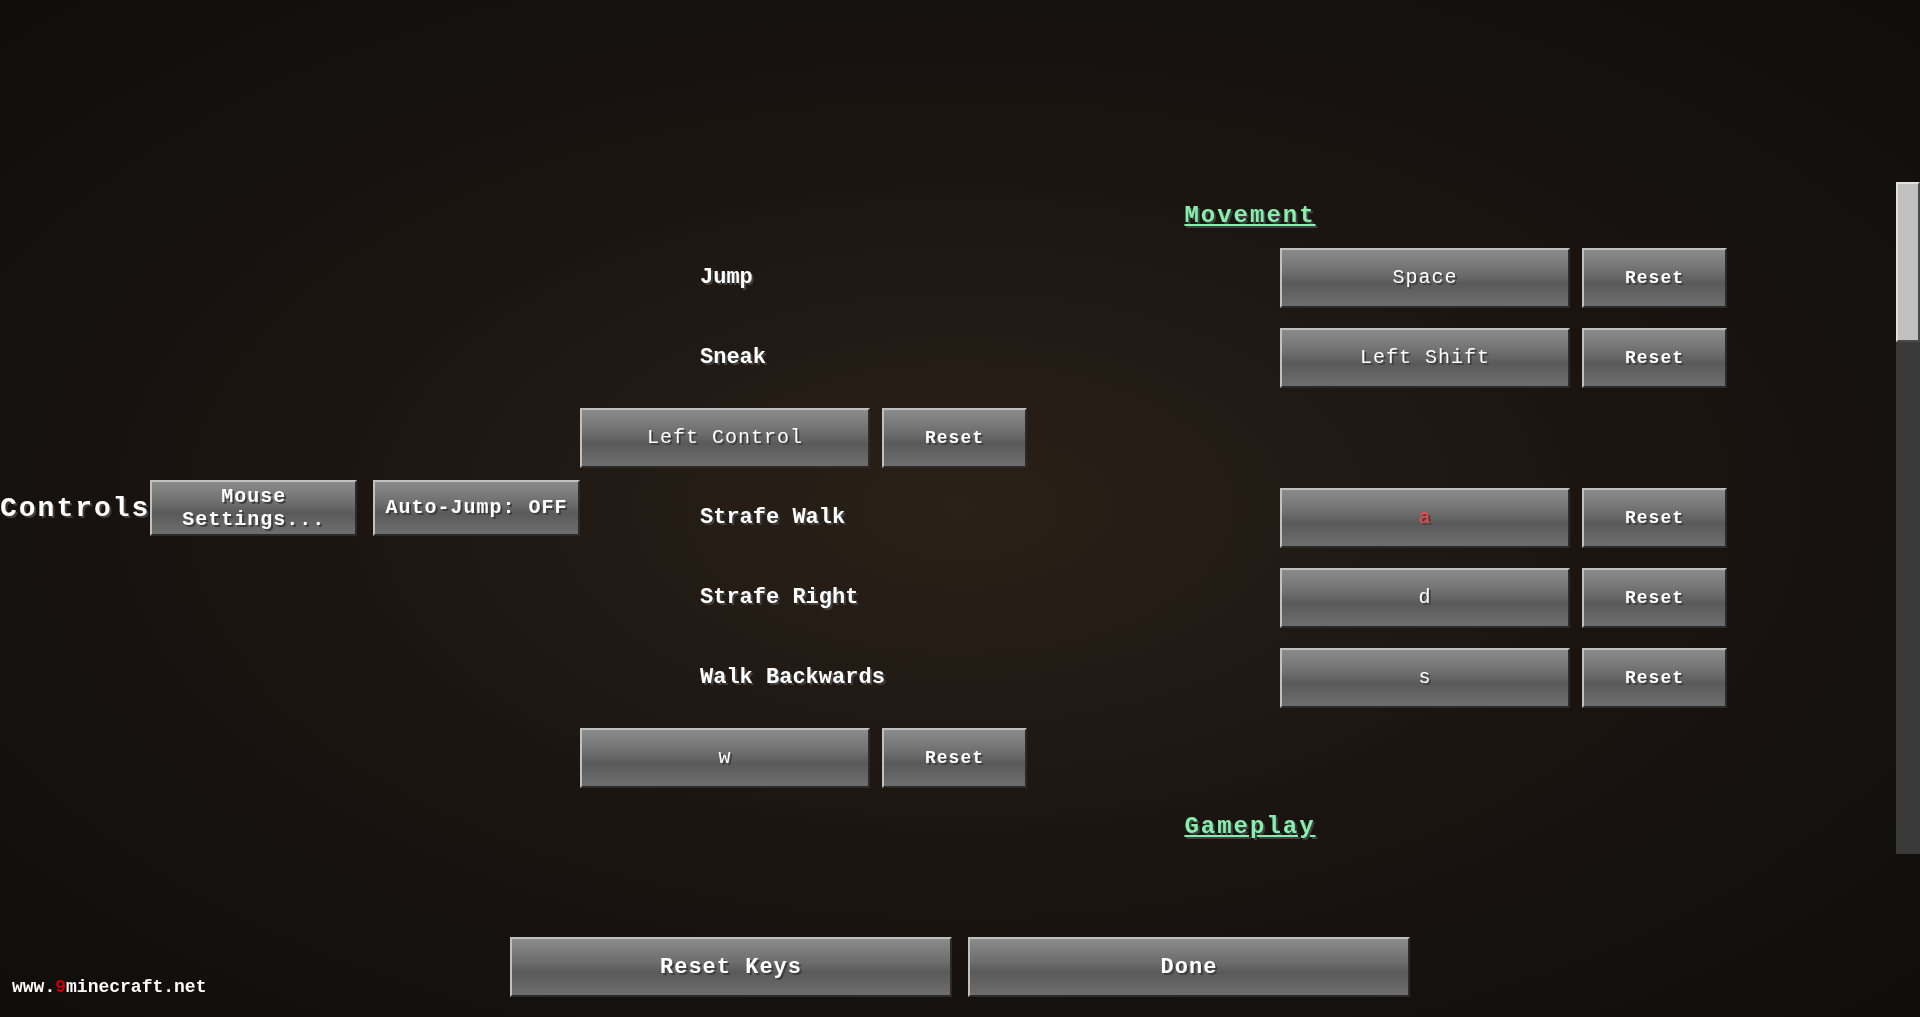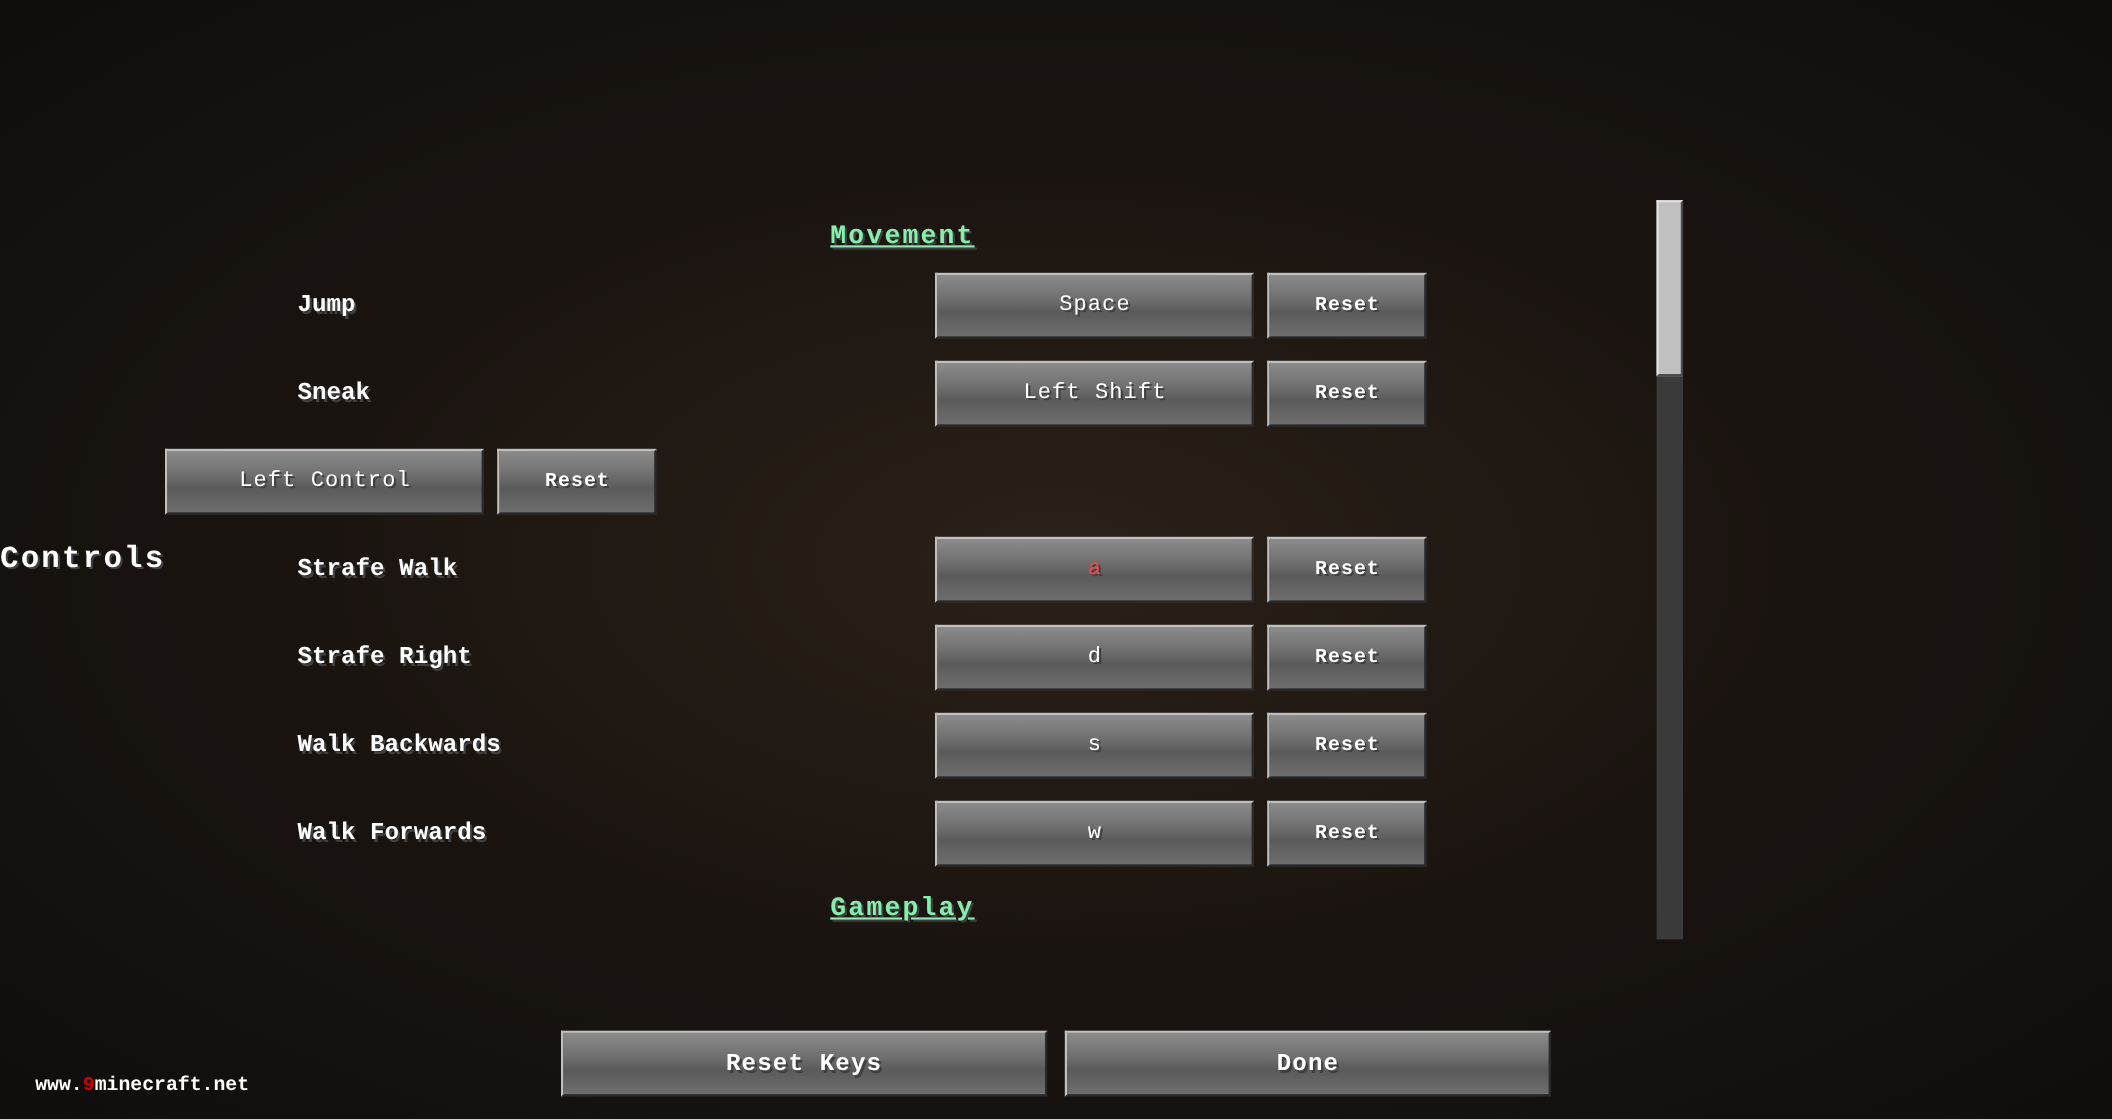--- a/index.html
+++ b/index.html
@@ -215,21 +215,21 @@
 
     .bottom-btn {
       height: 60px;
       flex: 1;
       font-size: 22px;
     }
 
     .watermark {
       position: absolute;
       bottom: 20px;
-      left: 32px;
+      left: 12px;
       font-family: 'Courier New', monospace;
       font-size: 18px;
       font-weight: bold;
       z-index: 10;
     }
 
     .watermark-www {
       color: #ffffff;
     }
 
@@ -241,20 +241,24 @@
       color: #ffffff;
     }
   </style>
 </head>
 <body>
 
 <div class="main-container">
 
   <h1 class="page-title">Controls</h1>
 
+  <div class="top-buttons">
+    <button class="mc-button top-btn">Mouse Settings...</button>
+    <button class="mc-button top-btn">Auto-Jump: OFF</button>
+  </div>
 
   <div class="scroll-wrapper">
     <div class="content-area">
 
       <div class="section-header">Movement</div>
 
       <div class="keybind-row">
         <span class="keybind-label">Jump</span>
         <button class="keybind-button">Space</button>
         <button class="reset-button">Reset</button>
@@ -283,21 +287,20 @@
         <button class="reset-button">Reset</button>
       </div>
 
       <div class="keybind-row">
         <span class="keybind-label">Walk Backwards</span>
         <button class="keybind-button">s</button>
         <button class="reset-button">Reset</button>
       </div>
 
       <div class="keybind-row">
-        <span class="keybind-label">Walk Forwards</span>
         <button class="keybind-button">w</button>
         <button class="reset-button">Reset</button>
       </div>
 
       <div class="section-header">Gameplay</div>
 
     </div>
 
     <div class="scrollbar-track">
       <div class="scrollbar-thumb"></div>

